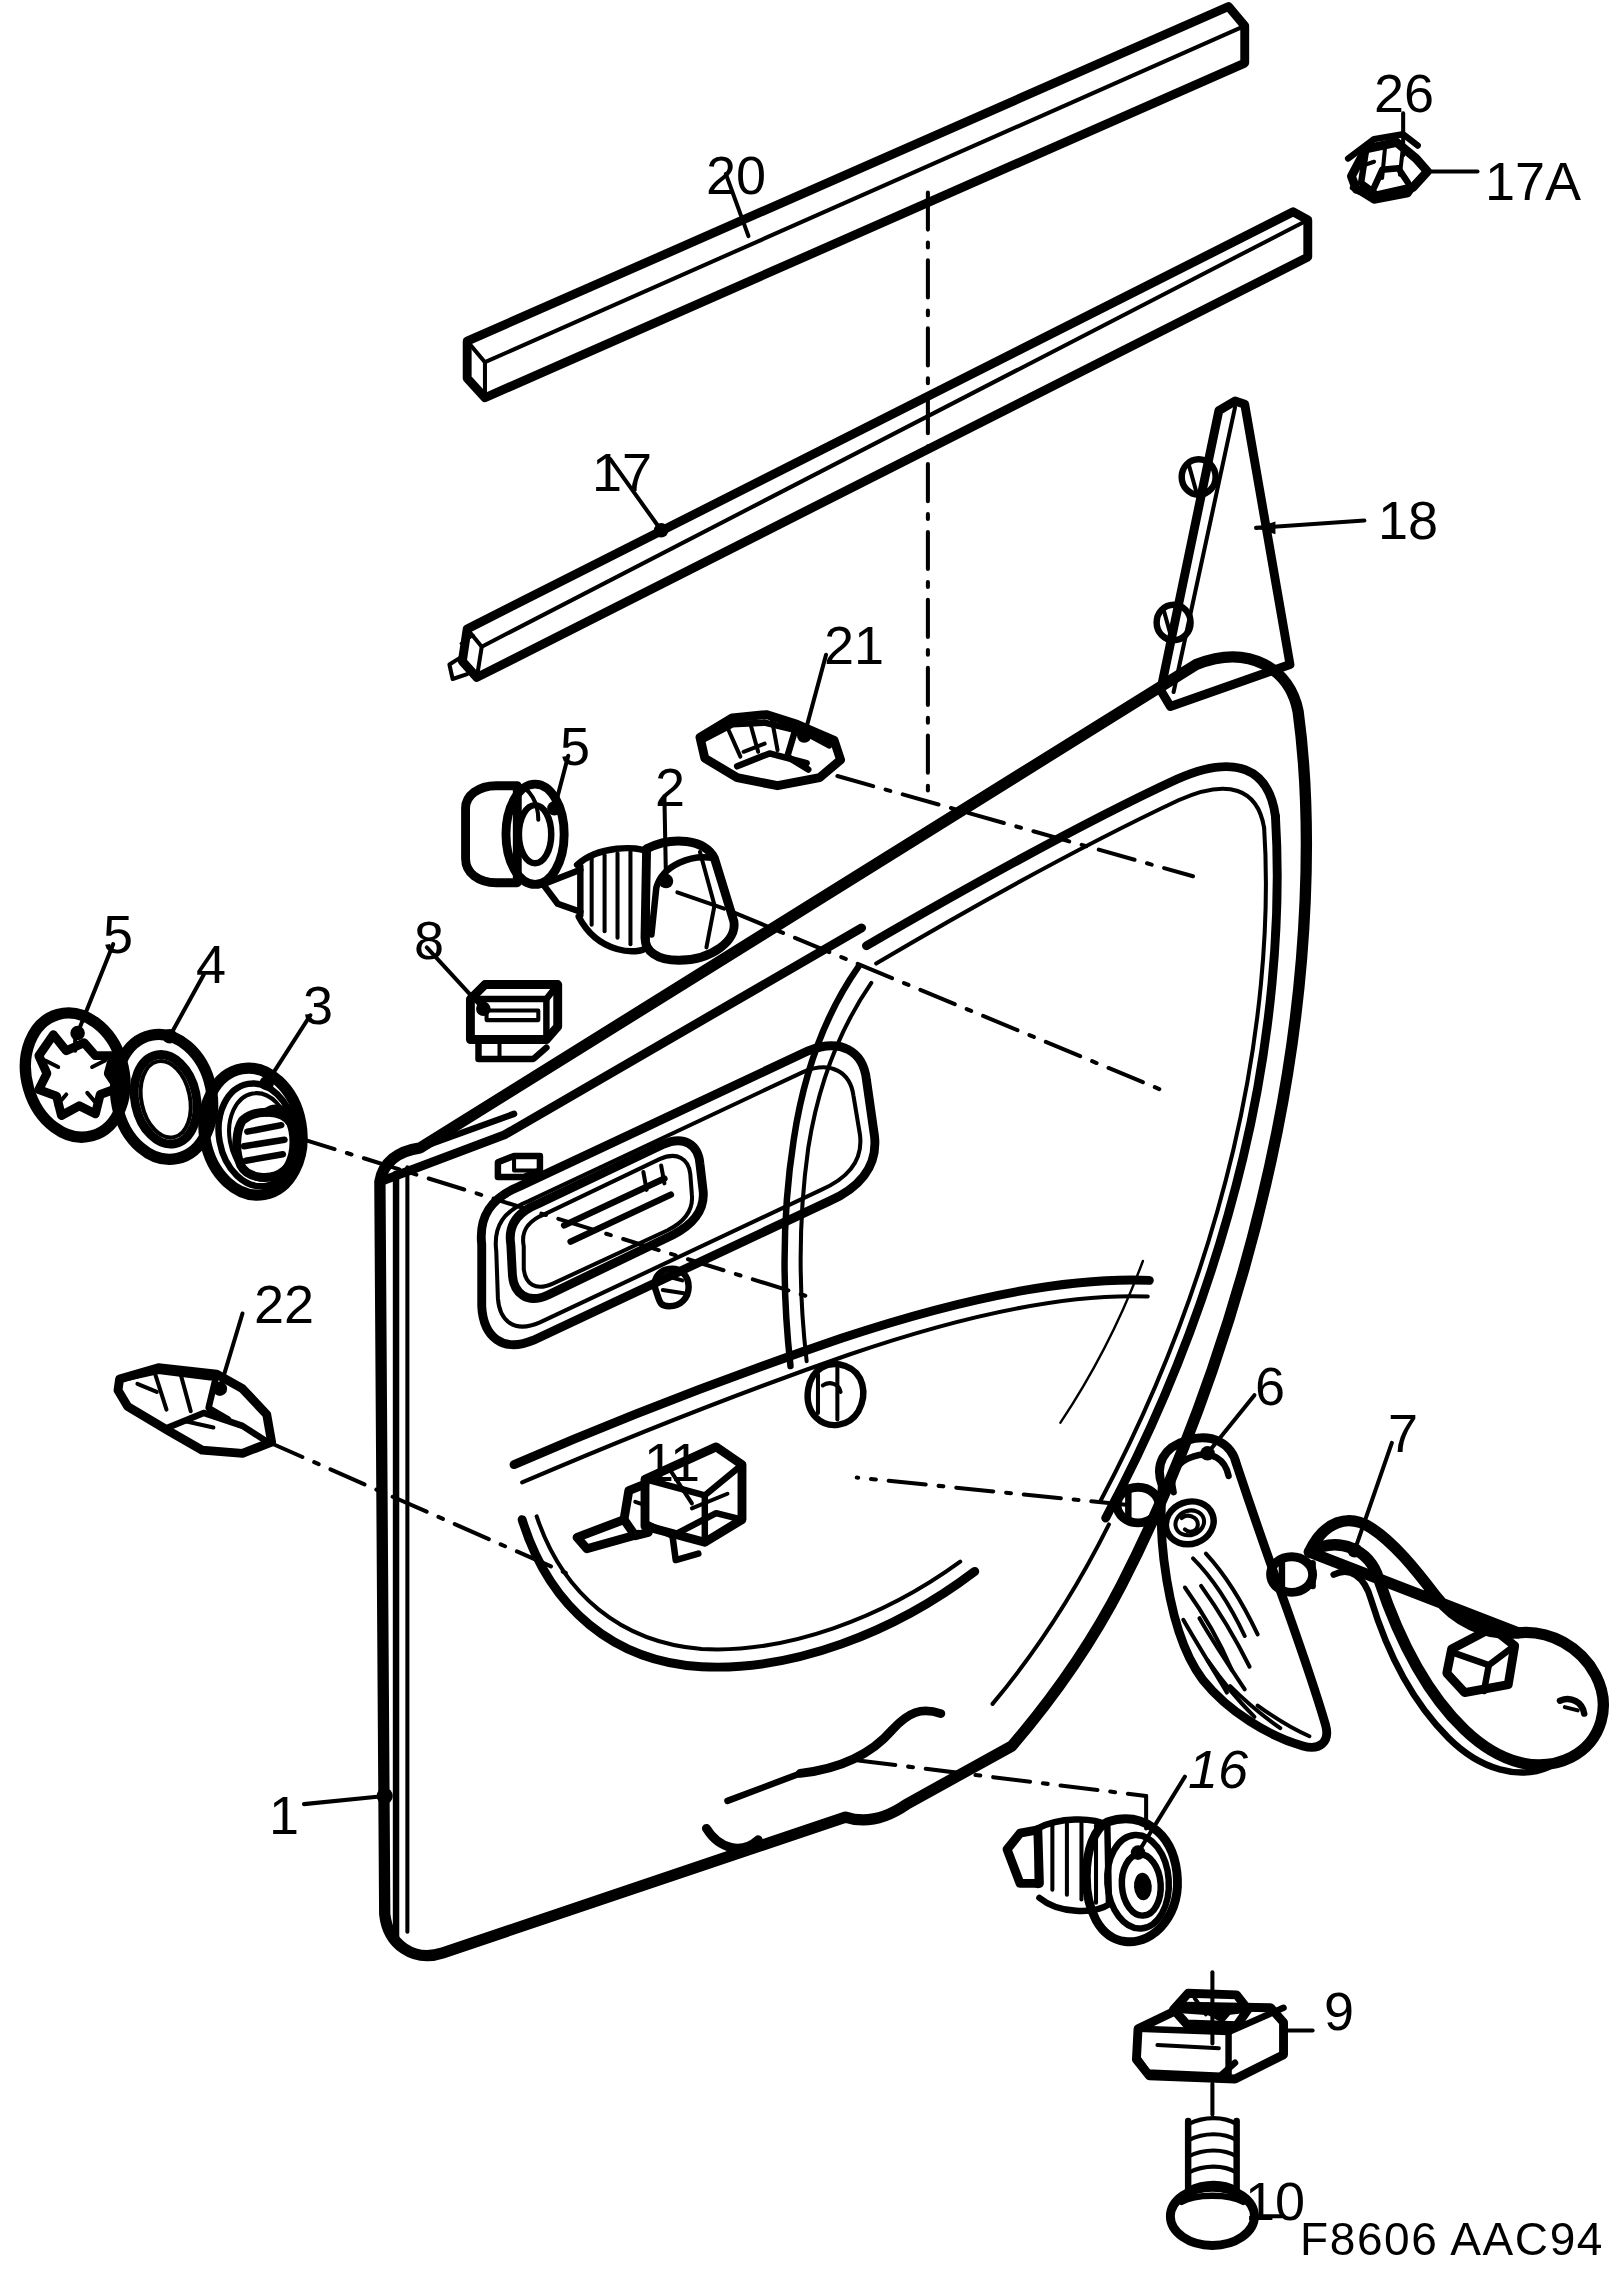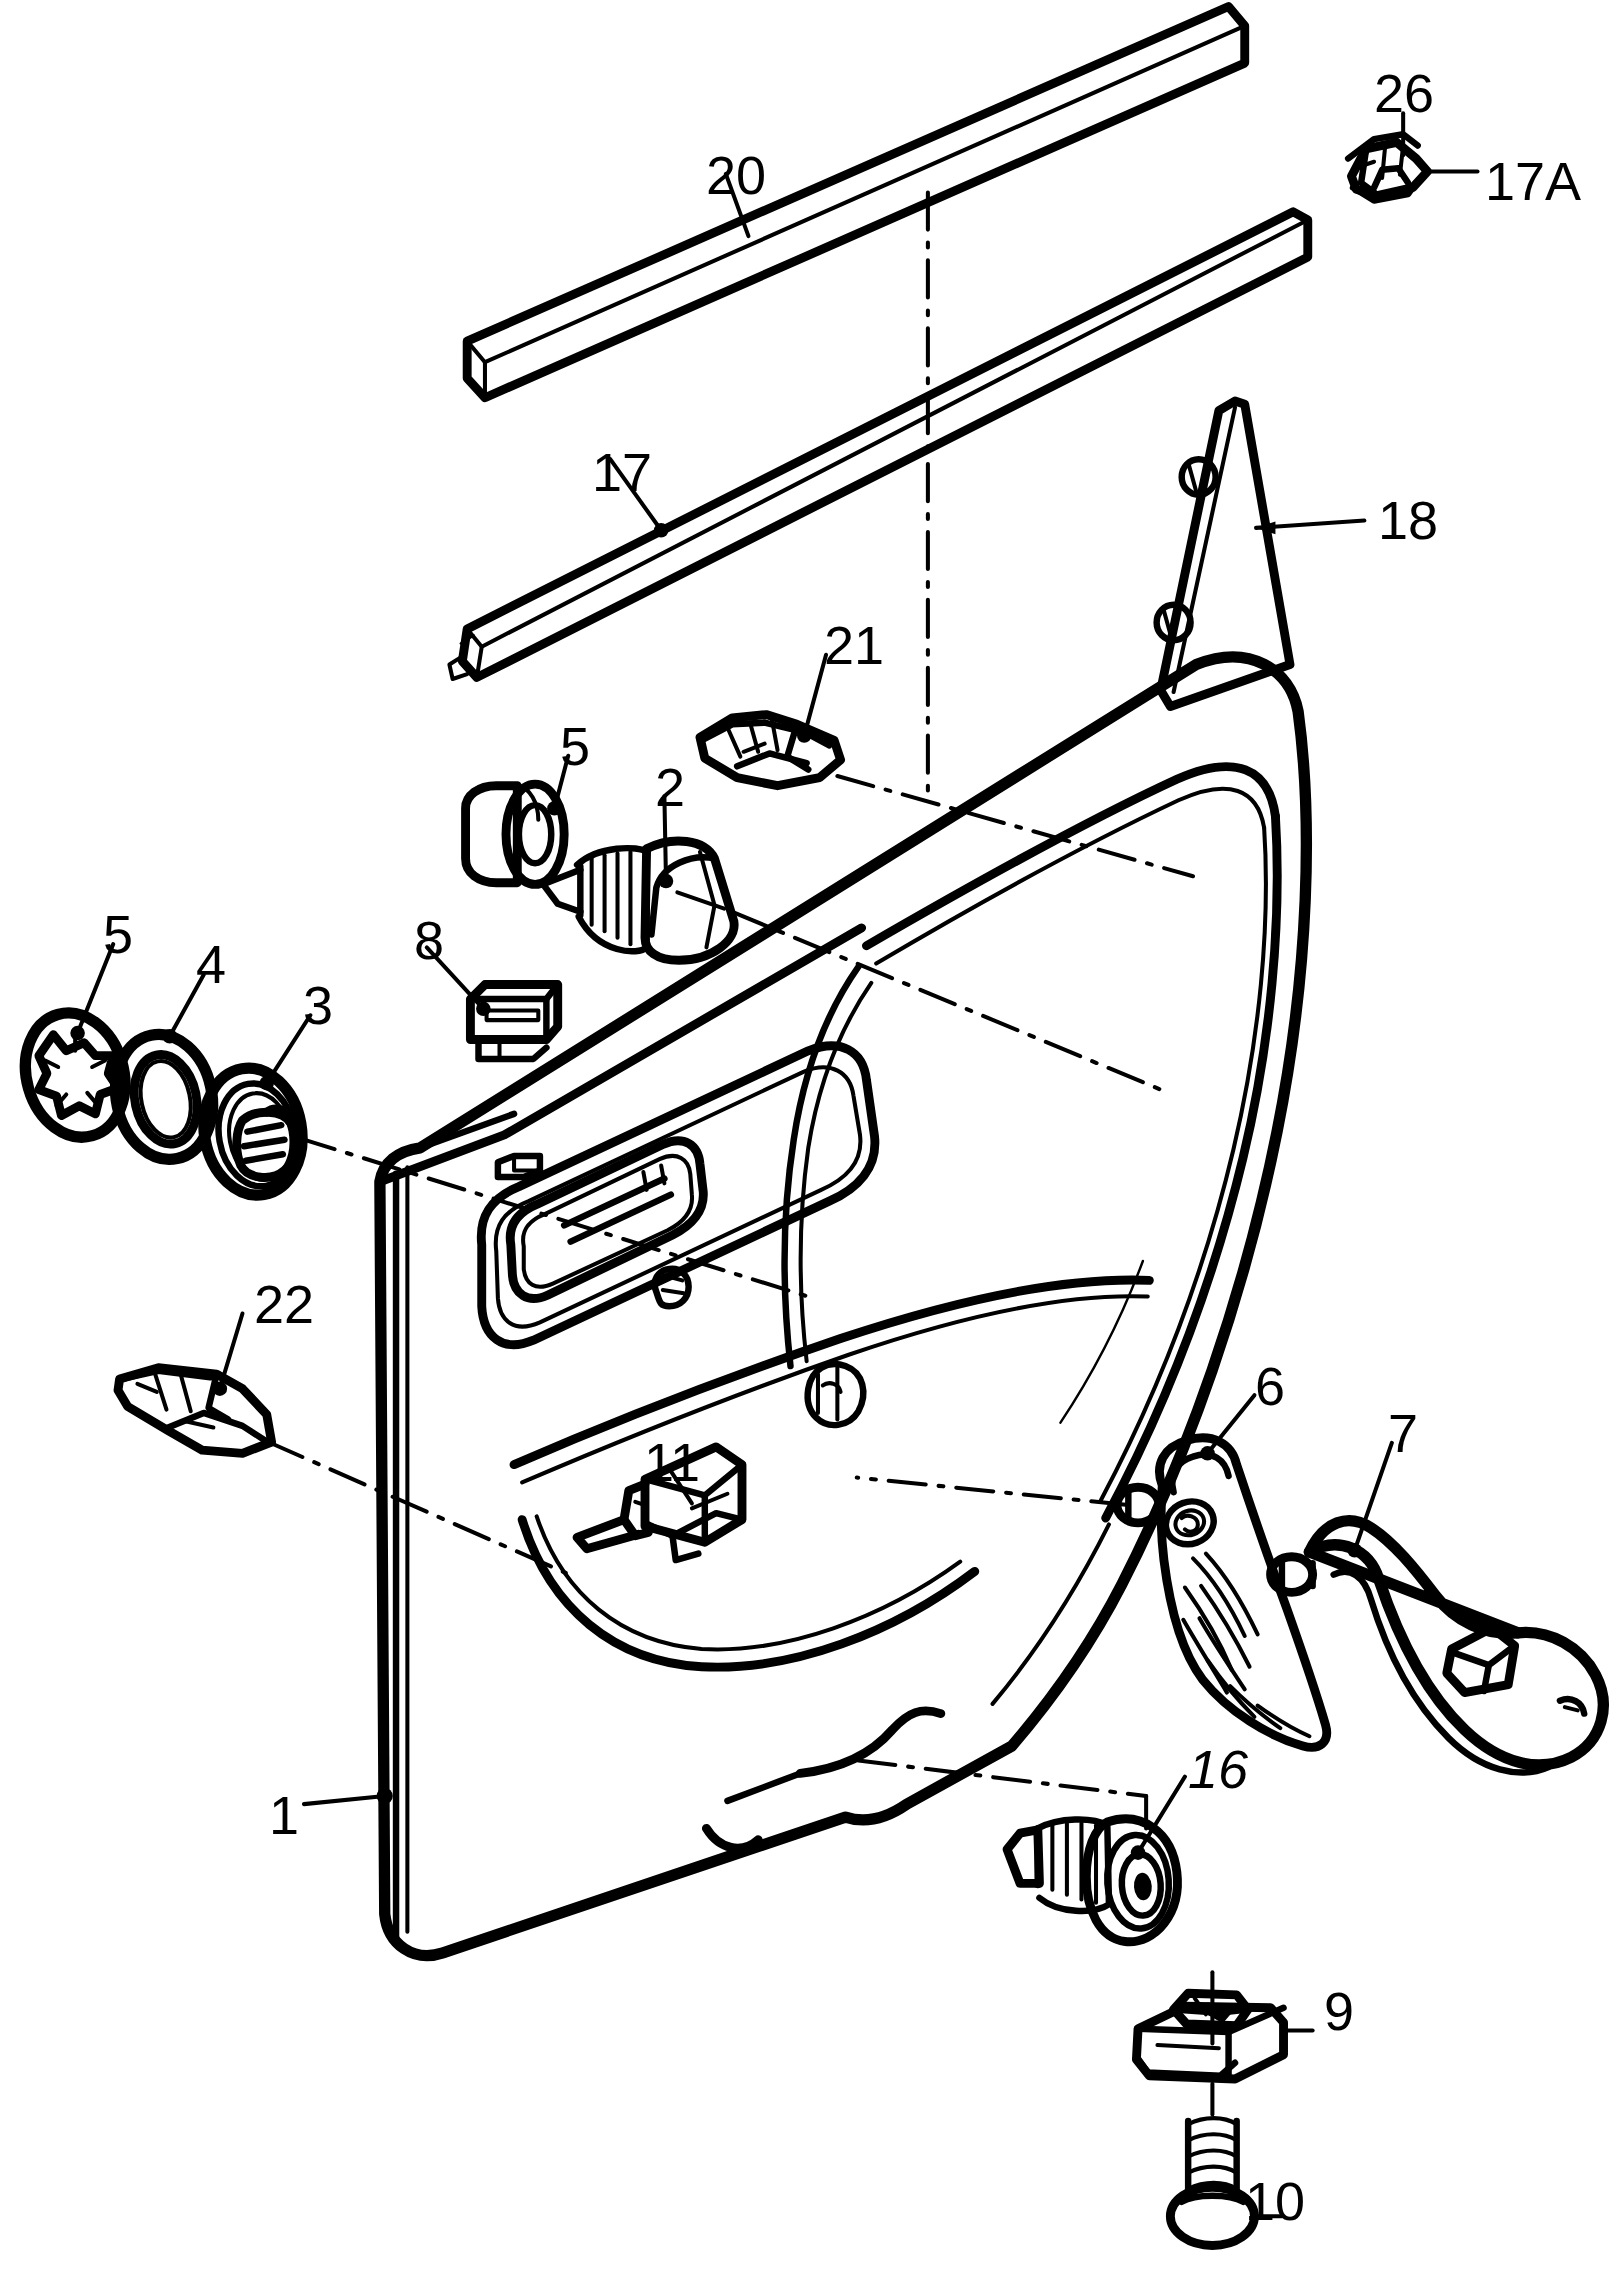--- a/index.html
+++ b/index.html
@@ -519,15 +519,16 @@
   <div class="callout" style="left:303px;  top:978px;">3</div>
   <div class="callout" style="left:238px;  top:1277px;margin-left:16px;">22</div>
   <div class="callout" style="left:644px;  top:1435px;">11</div>
   <div class="callout" style="left:1255px; top:1359px;">6</div>
   <div class="callout" style="left:1388px; top:1406px;">7</div>
   <div class="callout" style="left:269px;  top:1788px;">1</div>
   <div class="callout" style="left:1188px; top:1742px;font-style:italic;">16</div>
   <div class="callout" style="left:1324px; top:1984px;">9</div>
   <div class="callout" style="left:1245px; top:2174px;">10</div>
 
+  <div id="figure-code">F8606 AAC94</div>
 
 </div>
 
 
 </body></html>

